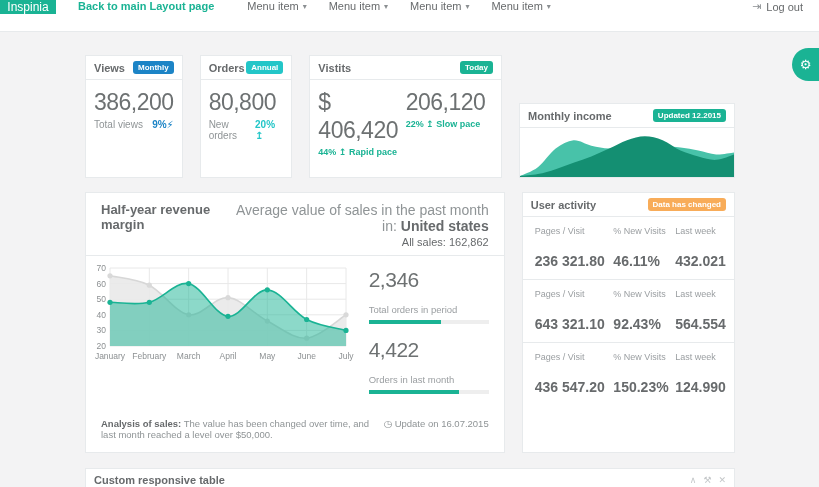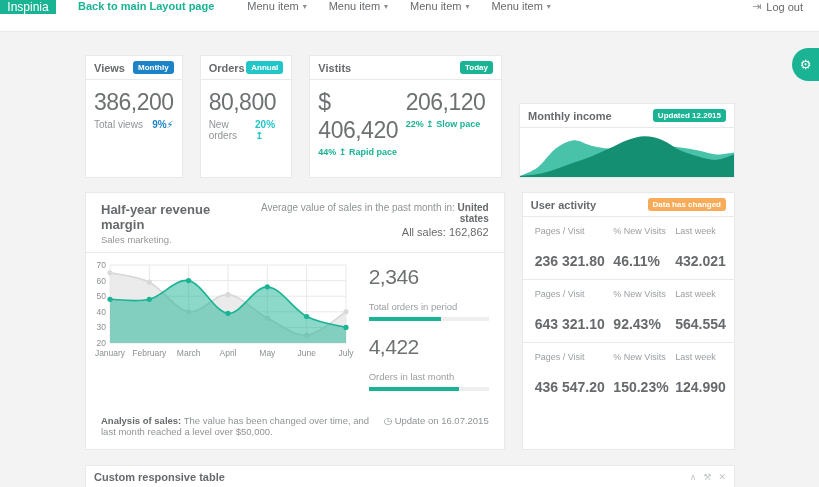--- a/index.html
+++ b/index.html
@@ -61,21 +61,21 @@
   .card-income .ibox-content{ padding:0; height:49px; }
   .card-income svg{ display:block; }
 
   
   .panel-revenue{ width:425px; }
   .rev-head{ padding:9px 15px 7px 15px; border-bottom:1px solid var(--border);
     display:flex; justify-content:space-between; }
   .rev-head h4{ font-size:13px; font-weight:bold; color:var(--text); }
   .rev-sub{ font-size:9.5px; color:#949899; margin-top:2px; }
   .rev-right{ text-align:right; }
-  .rev-line1{ font-size:10px; color:#8f9496; }
+  .rev-line1{ font-size:14px; color:#8f9496; }
   .rev-line1 b{ color:var(--text); }
   .rev-line2{ font-size:11px; color:var(--text); margin-top:2px; }
   .rev-body{ display:flex; padding:8px 15px 0 8px; }
   .rev-chart{ flex:1; }
   .rev-stats{ width:132px; padding-left:12px; padding-top:4px; }
   .stat-block{ margin-bottom:14px; }
   .stat-value{ font-size:21px; color:#6d7172; letter-spacing:-0.5px; }
   .stat-label{ font-size:9.5px; color:#9a9ea1; margin:12px 0 5px 0; }
   .bar-track{ height:4px; background:#eeeeee; width:100%; }
   .bar-fill{ height:4px; background:var(--primary); }
@@ -216,21 +216,20 @@
       </div>
     </div>
   </div>
 
   <div class="row row2">
 
     <div class="ibox panel-revenue">
       <div class="rev-head">
         <div>
           <h4>Half-year revenue margin</h4>
-          <div class="rev-sub">Sales marketing.</div>
         </div>
         <div class="rev-right">
           <div class="rev-line1"><span>Average value of sales in the past month in: </span><b>United states</b></div>
           <div class="rev-line2">All sales: 162,862</div>
         </div>
       </div>
       <div class="rev-body">
         <div class="rev-chart">
           <svg width="258" height="97" style="overflow:visible">
               <line x1="16" y1="4" x2="16" y2="82" stroke="#e8e8e8" stroke-width="1"></line>

